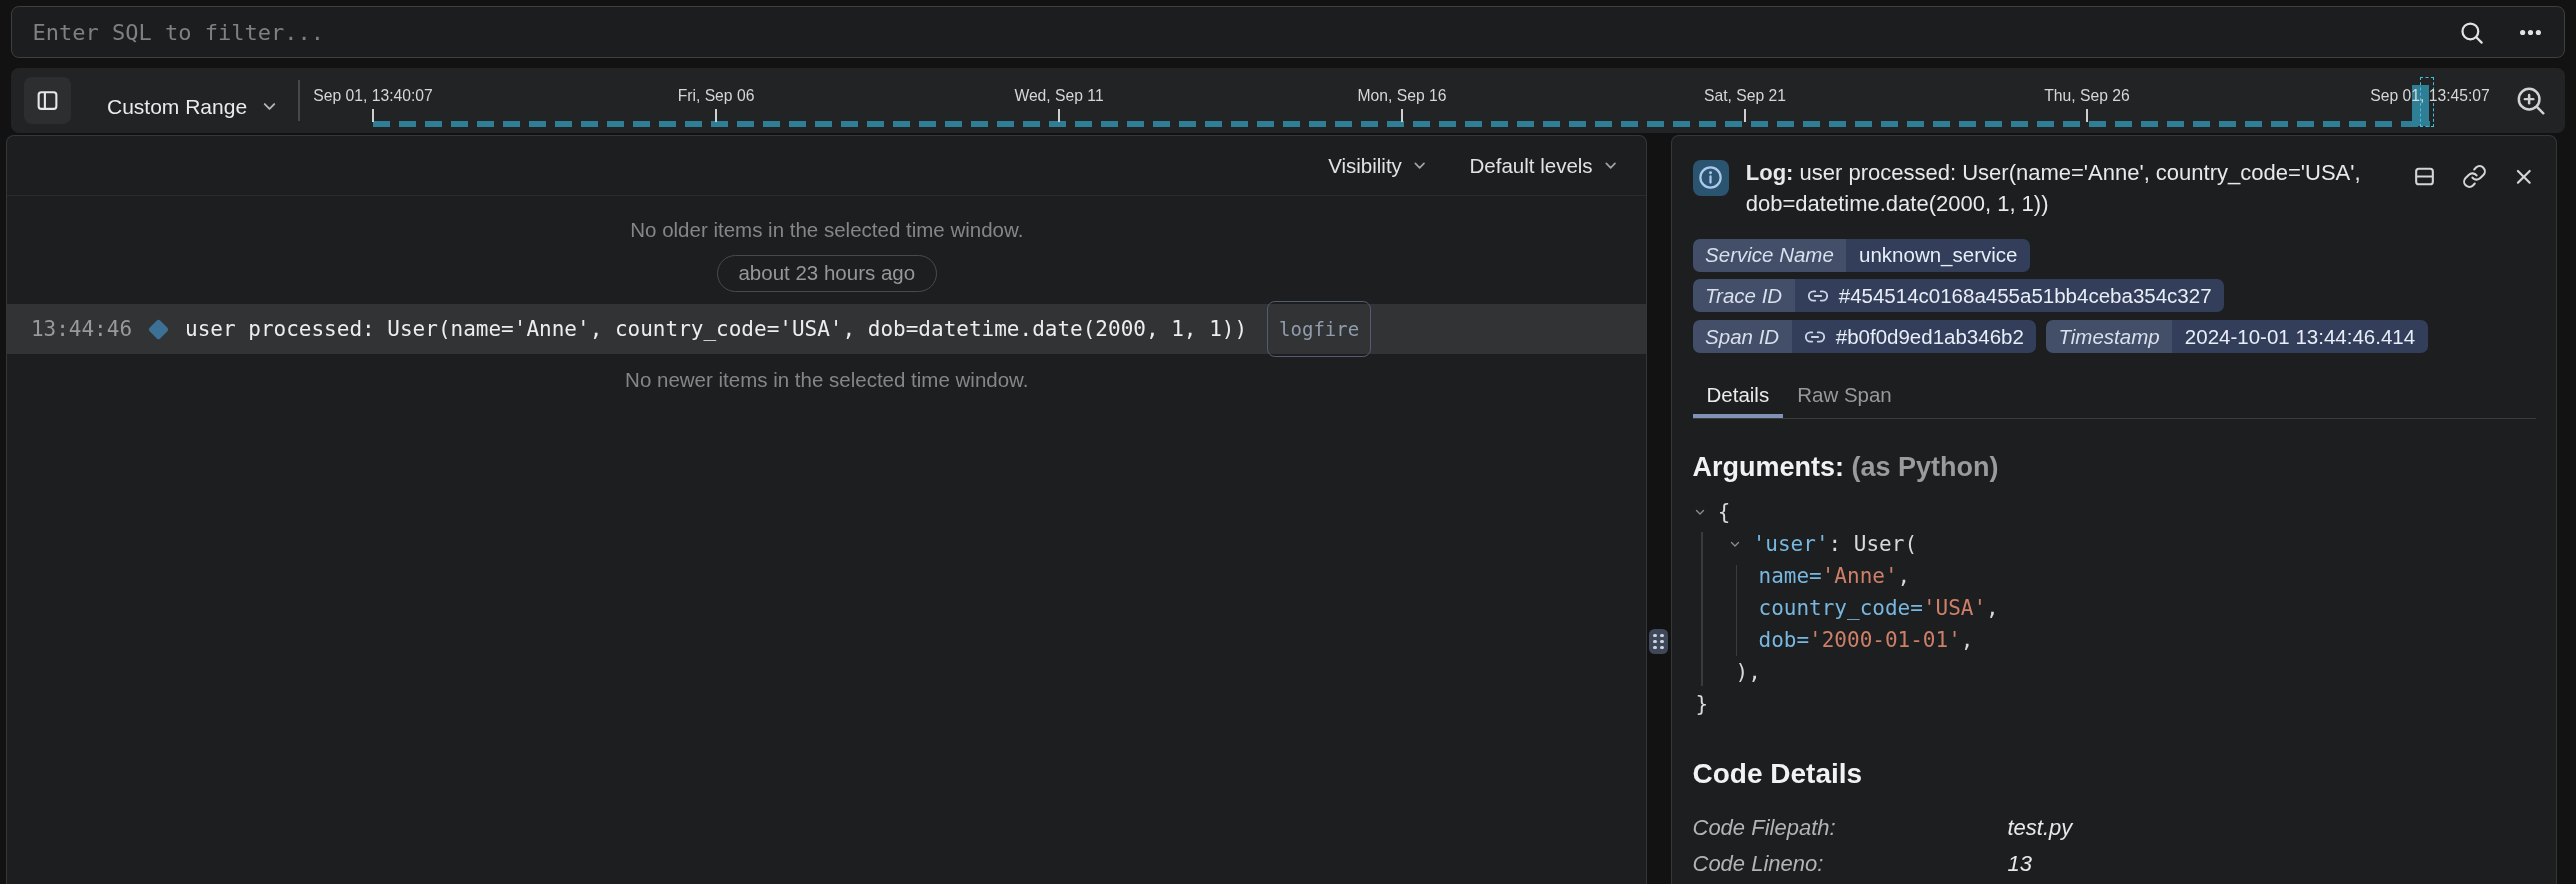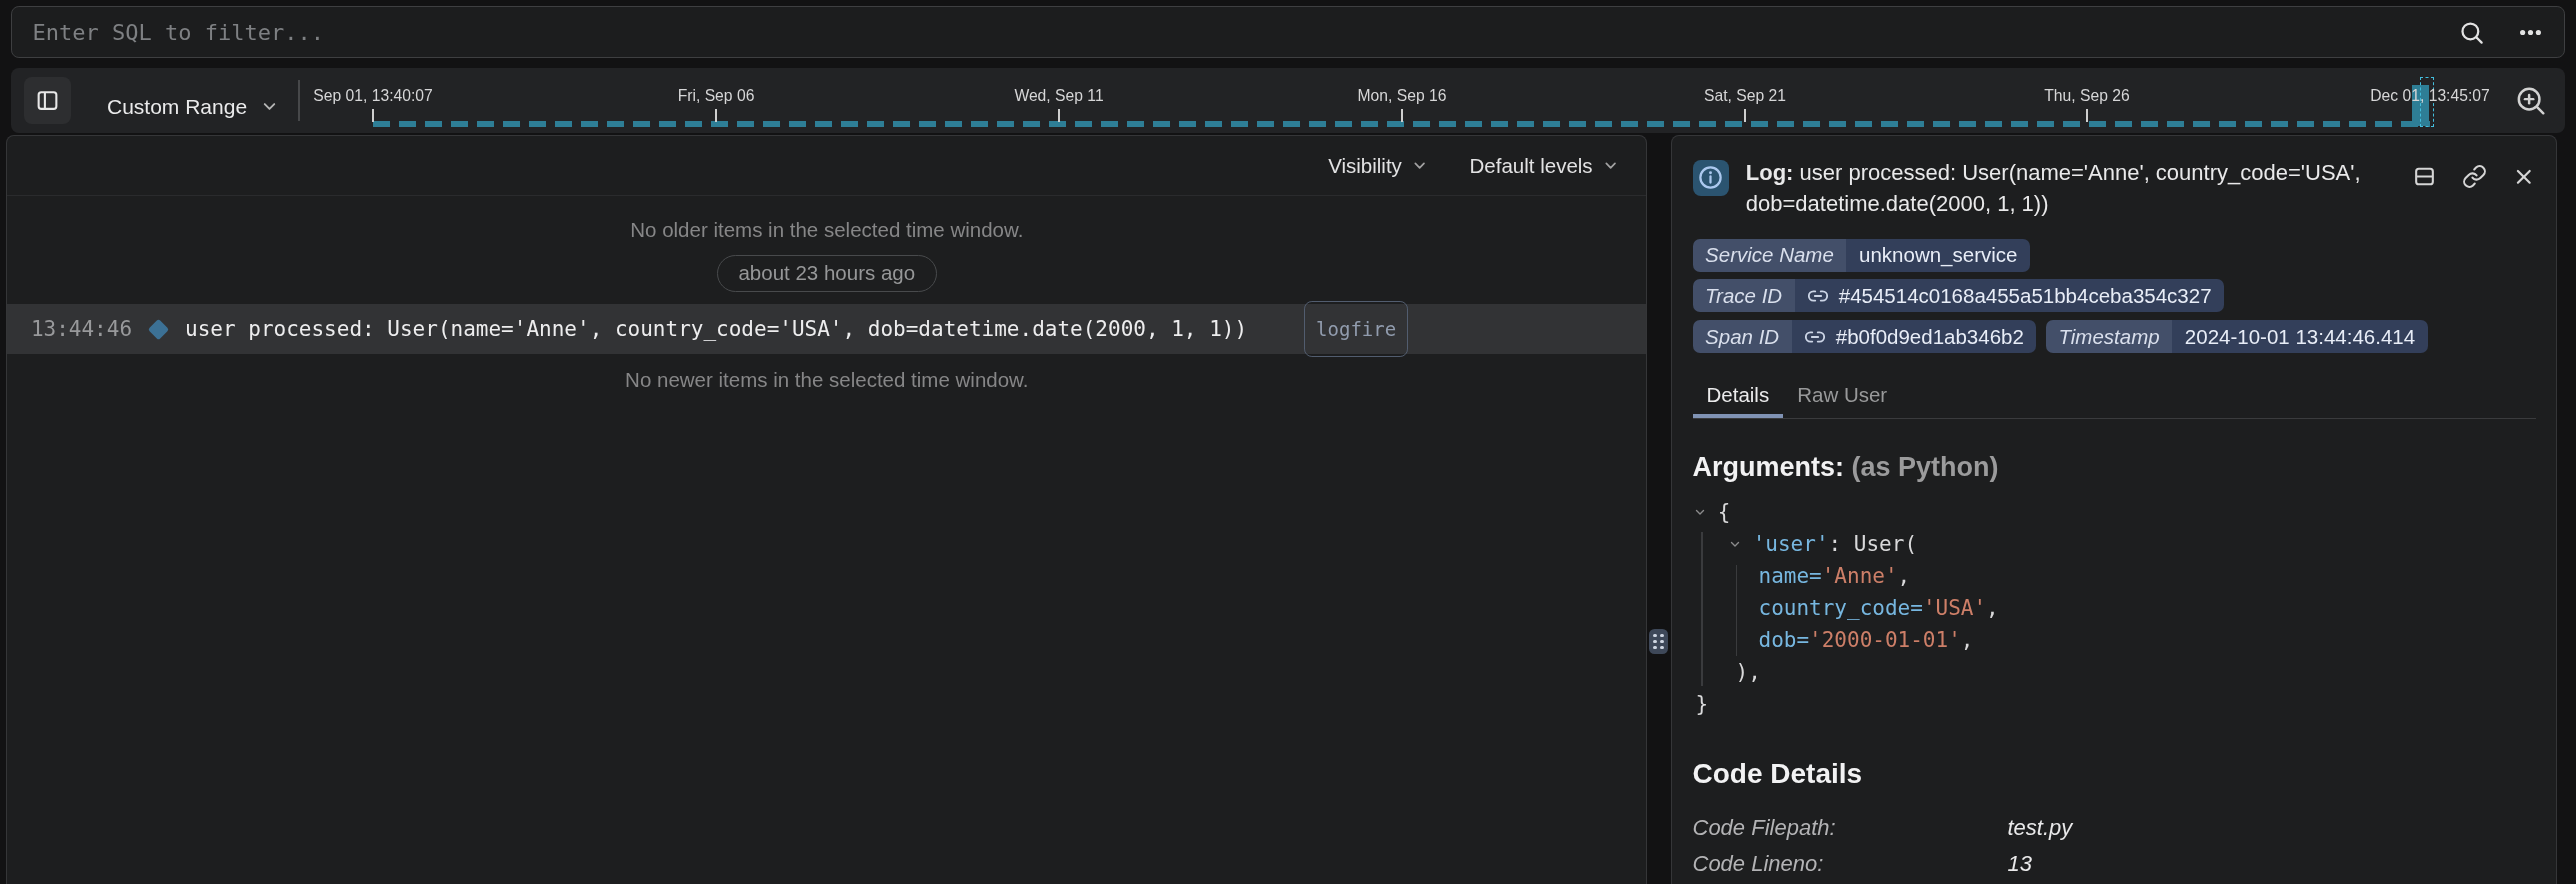--- a/index.html
+++ b/index.html
@@ -52,21 +52,21 @@
   .m2 { margin-top:14px; }
   .time-badge { width:fit-content; margin:12.6px auto 0; border:1.6px solid #484a4c;
     border-radius:20.5px; padding:5.5px 20.5px; font-size:20.5px; color:#969798; }
   .log-row { margin-top:12.6px; height:50px; background:#323335;
     display:flex; align-items:center; font-family:"DejaVu Sans Mono", monospace;
     font-size:21px; cursor:pointer; }
   .log-time { color:#98999b; margin-left:23.6px; }
   .diamond { width:15px; height:15px; background:#3c7195; border-radius:2.4px;
     transform:rotate(45deg); margin:0 19px; flex:none; }
   .log-msg { color:#ededee; white-space:nowrap; }
-  .log-tag { margin-left:57px; border:1.6px solid #525d6f; border-radius:7.9px;
+  .log-tag { margin-left:20px; border:1.6px solid #525d6f; border-radius:7.9px;
     padding:16px 11px; font-size:19px; color:#919cae; }
 
   
   .drag-handle { position:absolute; left:1649px; top:629px; width:19px; height:25px;
     background:#3e4859; border-radius:5.5px; display:grid;
     grid-template-columns:3.1px 3.1px; gap:3.1px 3.9px; place-content:center; cursor:col-resize; }
   .drag-handle i { width:3.1px; height:3.1px; border-radius:50%; background:#cfd6e2; }
 
   
   .right-panel { position:absolute; left:1671px; top:135px; width:886px; height:749px;
@@ -180,21 +180,21 @@
         </div>
       <div class="tick" style="left:1734px">
         <span class="tick-label">Sat, Sep 21</span>
           <span class="tick-mark"></span>
         </div>
       <div class="tick" style="left:2076px">
         <span class="tick-label">Thu, Sep 26</span>
           <span class="tick-mark"></span>
         </div>
       <div class="tick" style="left:2419px">
-        <span class="tick-label">Dec 01, 13:45:07</span>
+        <span class="tick-label">Sep 01, 13:45:07</span>
         </div>
     </div>
 
     <div class="tl-zoom icon-btn">
       <span>
         <svg width="33" height="33" viewBox="0 0 24 24" fill="none" stroke="#d2d2d2" stroke-width="1.8" stroke-linecap="round">
             <circle cx="11" cy="11" r="7.5"></circle>
             <line x1="16.8" y1="16.8" x2="21.3" y2="21.3"></line>
             <line x1="11" y1="8" x2="11" y2="14"></line>
             <line x1="8" y1="11" x2="14" y2="11"></line>
@@ -309,21 +309,21 @@
         </span>
       </div>
       <div class="badge">
         <span class="b-label">Timestamp</span>
         <span class="b-value">2024-10-01 13:44:46.414</span>
       </div>
     </div>
 
     <div class="tabs">
       <div class="tab active">Details</div>
-      <div class="tab inactive">Raw User</div>
+      <div class="tab inactive">Raw Span</div>
     </div>
 
     <div class="sec-heading arguments-heading">
       <span>Arguments:</span><span class="sub"> (as Python)</span>
     </div>
 
     <div class="code">
       <div class="guide g1"></div>
       <div class="guide g2"></div>
       <div class="cl">

